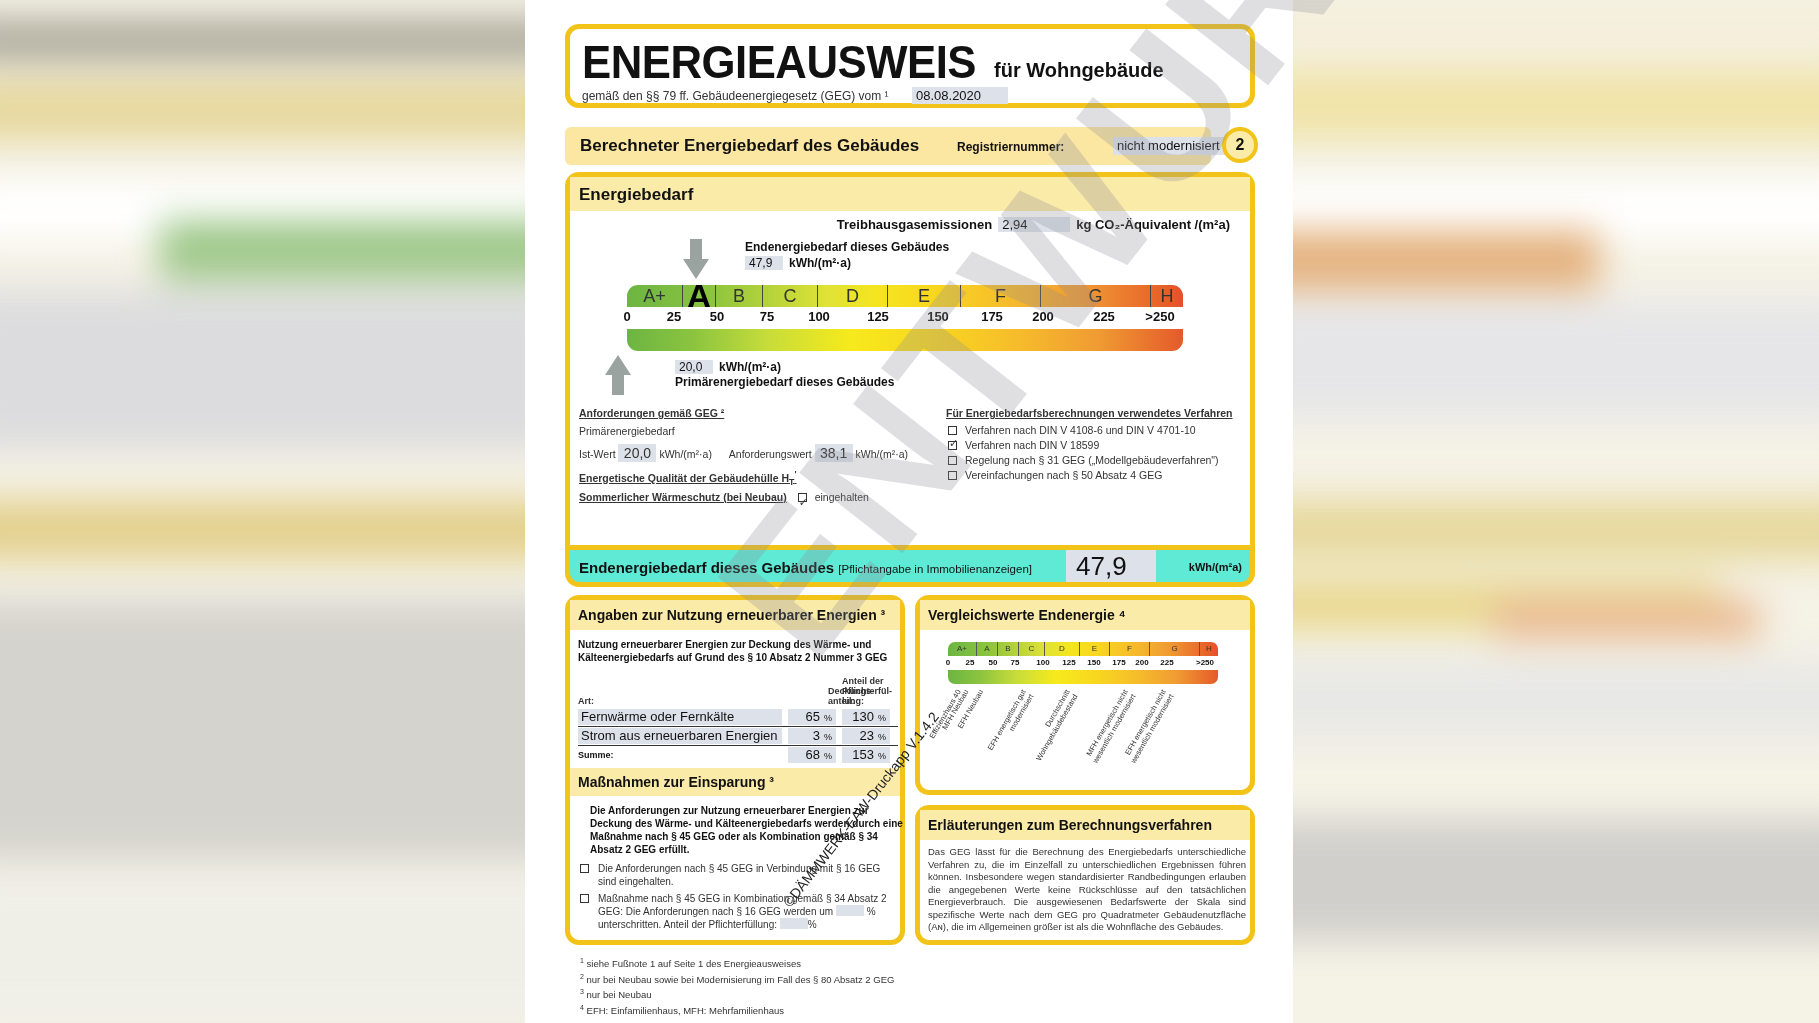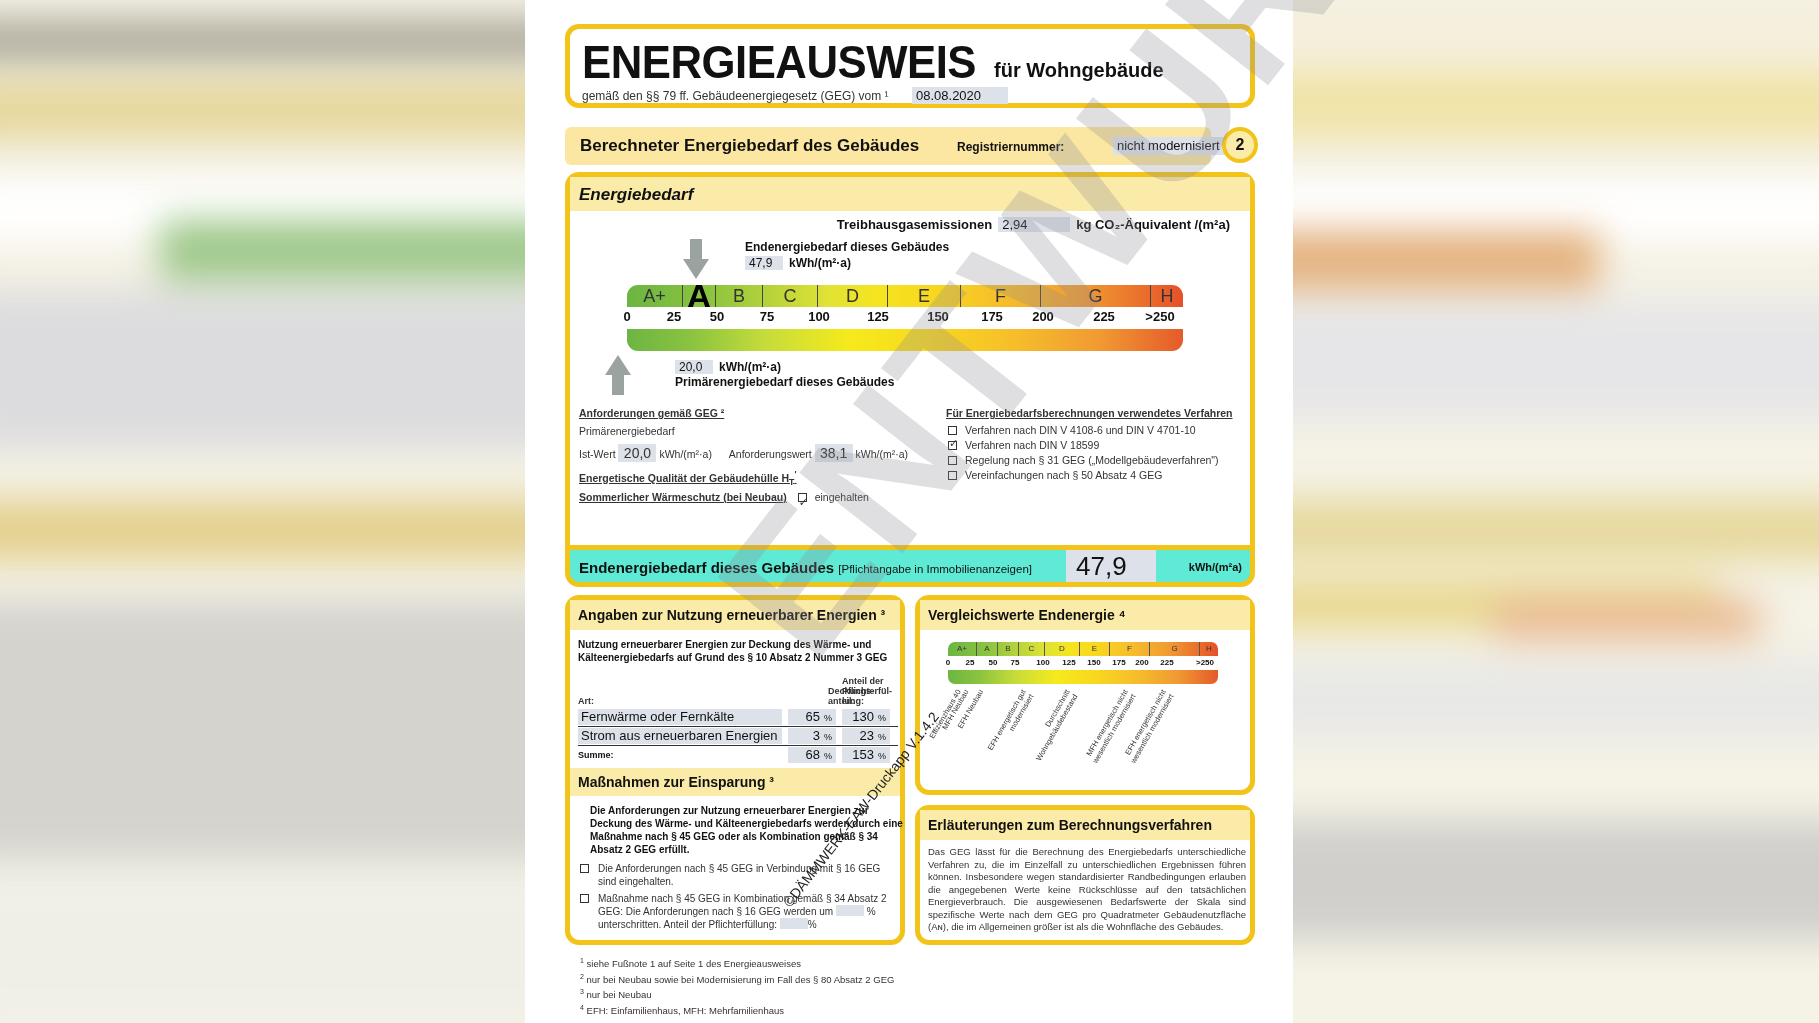--- a/index.html
+++ b/index.html
@@ -29,21 +29,21 @@
 
   
   .band { position: absolute; left: 40px; top: 127px; width: 646px; height: 38px; background: #fbe7a2; border-radius: 6px; }
   .band-title { position: absolute; left: 15px; top: 9px; font-size: 17px; font-weight: 700; }
   .band-reg-label { position: absolute; left: 392px; top: 13px; font-size: 12px; font-weight: 700; }
   .band-reg-val { position: absolute; left: 548px; top: 10px; width: 130px; height: 18px; font-size: 13px; line-height: 18px; }
   .page-circle { position: absolute; left: 697px; top: 127px; width: 36px; height: 36px; border: 4px solid #f2c419; border-radius: 50%; background: #fbeba8; text-align: center; line-height: 28px; font-weight: 700; font-size: 16px; }
 
   
   .eb-box { left: 40px; top: 172px; width: 690px; height: 378px; border-bottom: none; border-bottom-left-radius: 0; border-bottom-right-radius: 0; }
-  .eb-head { position: absolute; left: 0; top: 0; right: 0; height: 34px; font-style: italic; }
+  .eb-head { position: absolute; left: 0; top: 0; right: 0; height: 34px; }
   .eb-head span { position: absolute; left: 9px; top: 8px; font-size: 17px; font-weight: 700; }
   .ghg { position: absolute; right: 20px; top: 40px; font-size: 13px; font-weight: 700; }
   .ghg .field { width: 72px; font-weight: 400; margin: 0 6px; }
 
   .arrow-down { position: absolute; width: 26px; height: 40px; }
   .end-label { position: absolute; left: 175px; top: 63px; font-size: 12px; font-weight: 700; }
   .end-val { position: absolute; left: 175px; top: 79px; font-size: 12px; }
   .end-val .field { width: 38px; margin-right: 6px; font-size: 12px; }
 
   .scale-top { position: absolute; left: 57px; top: 108px; width: 556px; height: 22px; border-radius: 11px 11px 0 0; overflow: hidden;

